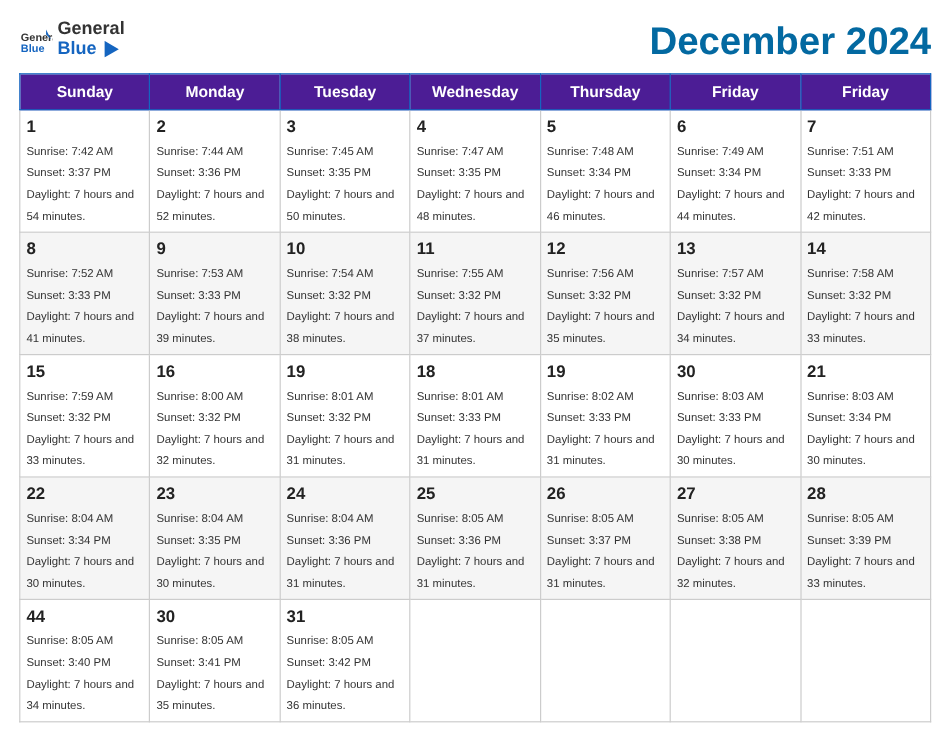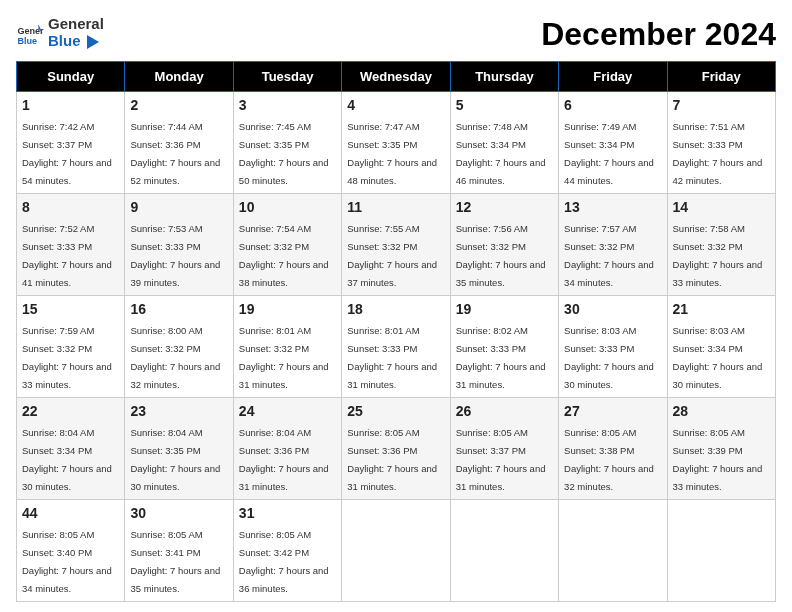--- a/index.html
+++ b/index.html
@@ -24,33 +24,33 @@
       width: 28px;
       height: 28px;
       margin-right: 4px;
     }
     .title-area {
       text-align: right;
     }
     .main-title {
       font-size: 32px;
       font-weight: bold;
-      color: #000000;
+      color: #0369a1;
     }
     .subtitle {
       font-size: 15px;
       color: #555;
     }
     .calendar {
       width: 100%;
       border-collapse: collapse;
       margin-top: 8px;
     }
     .calendar th {
-      background: #000000;
+      background: #4c1d95;
       color: #fff;
       text-align: center;
       padding: 7px 4px;
       font-size: 13px;
       font-weight: bold;
       border: 1px solid #1565c0;
     }
     .calendar td {
       border: 1px solid #ccc;
       vertical-align: top;

